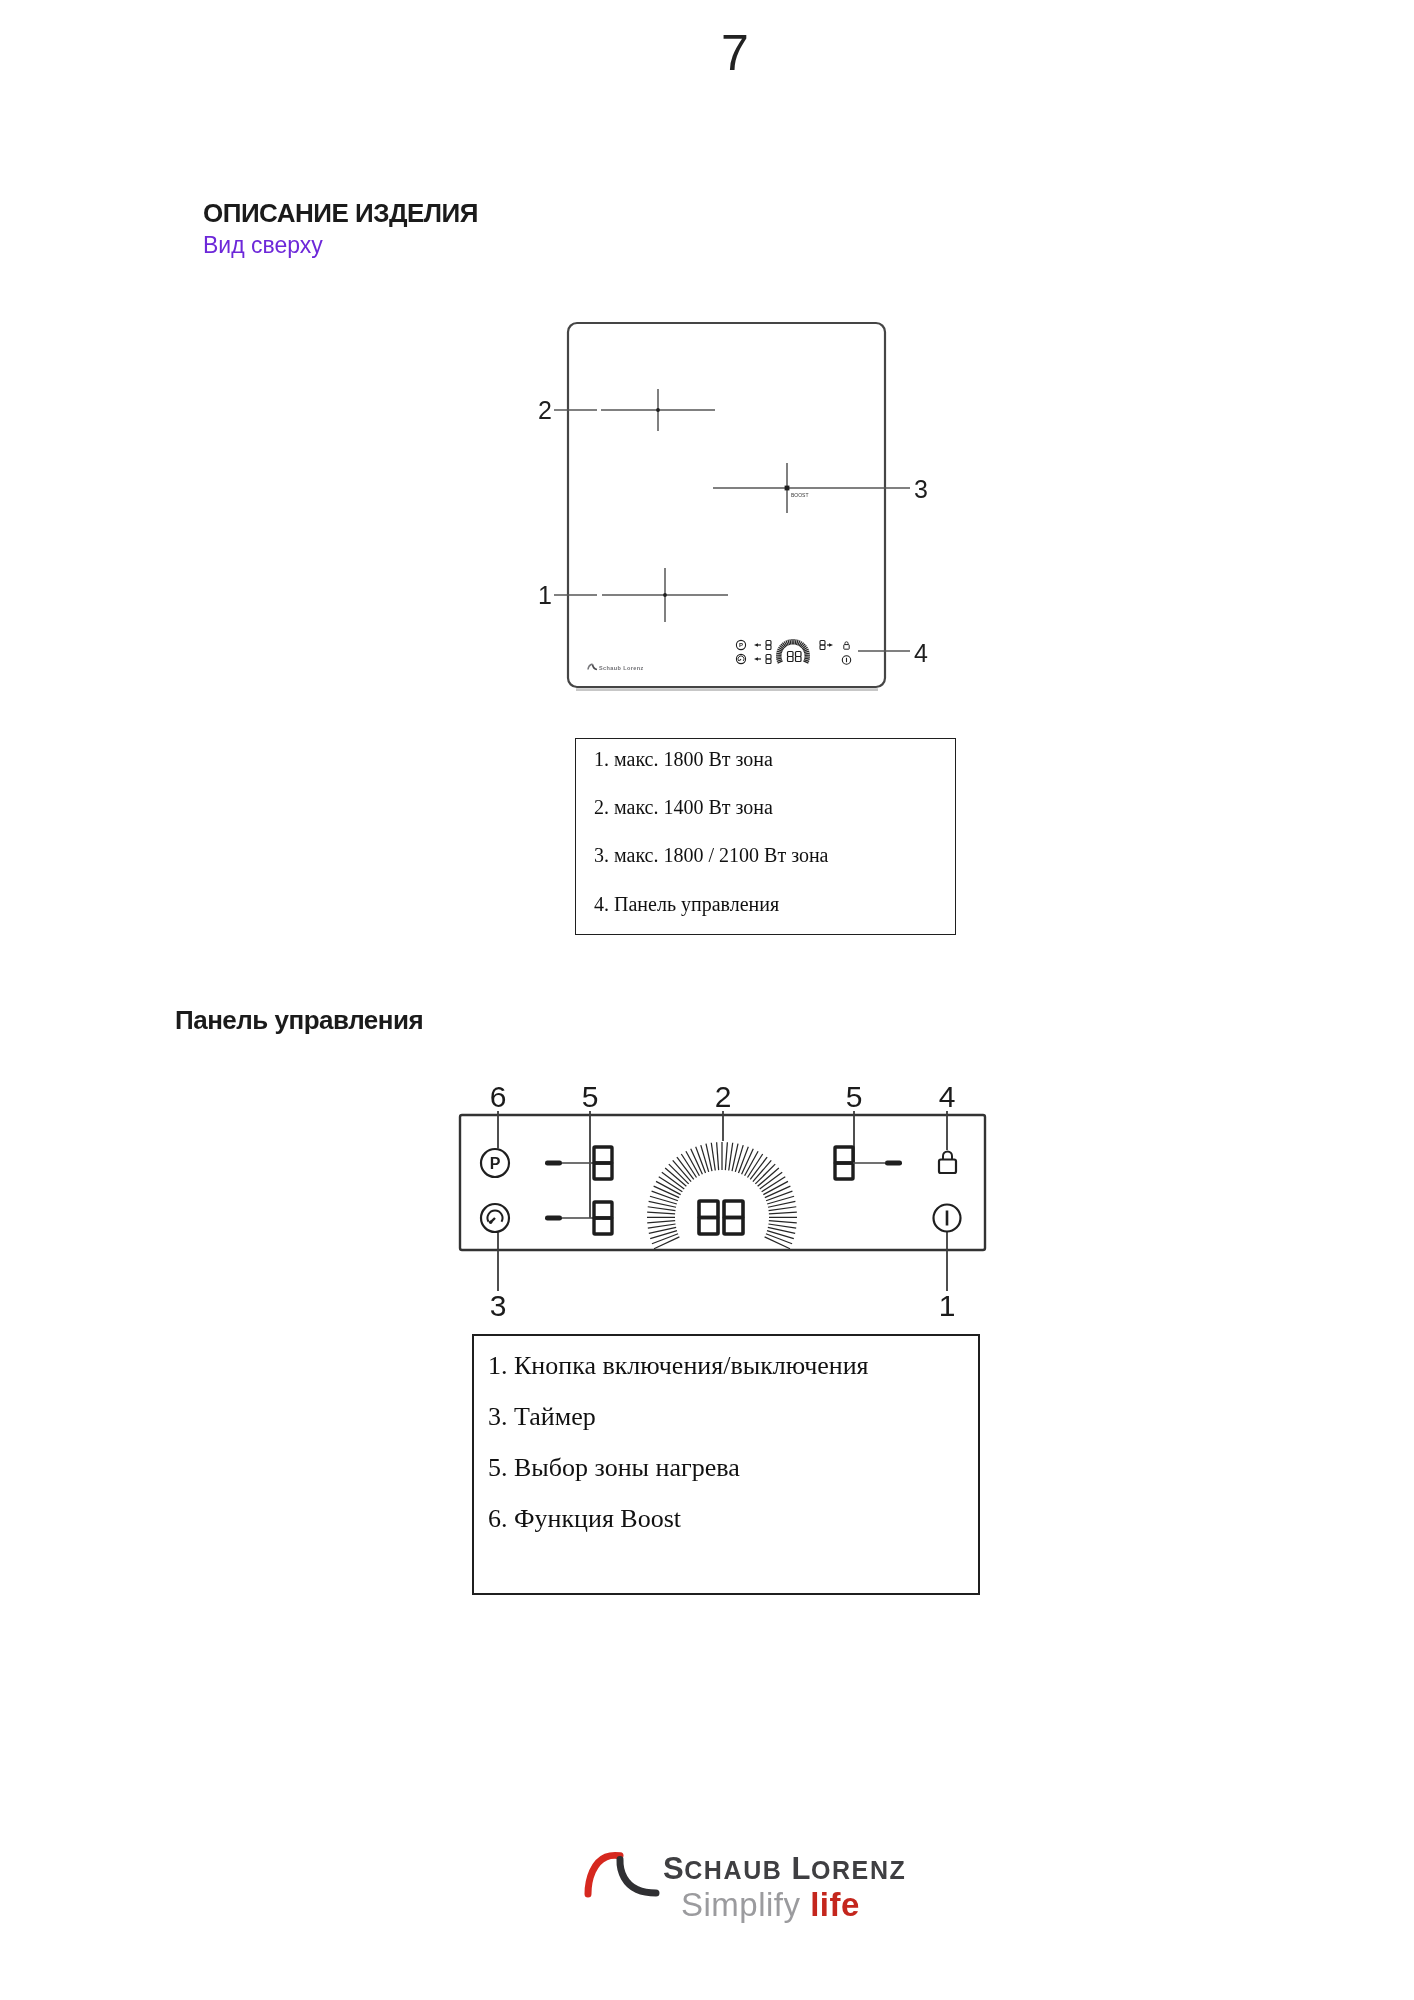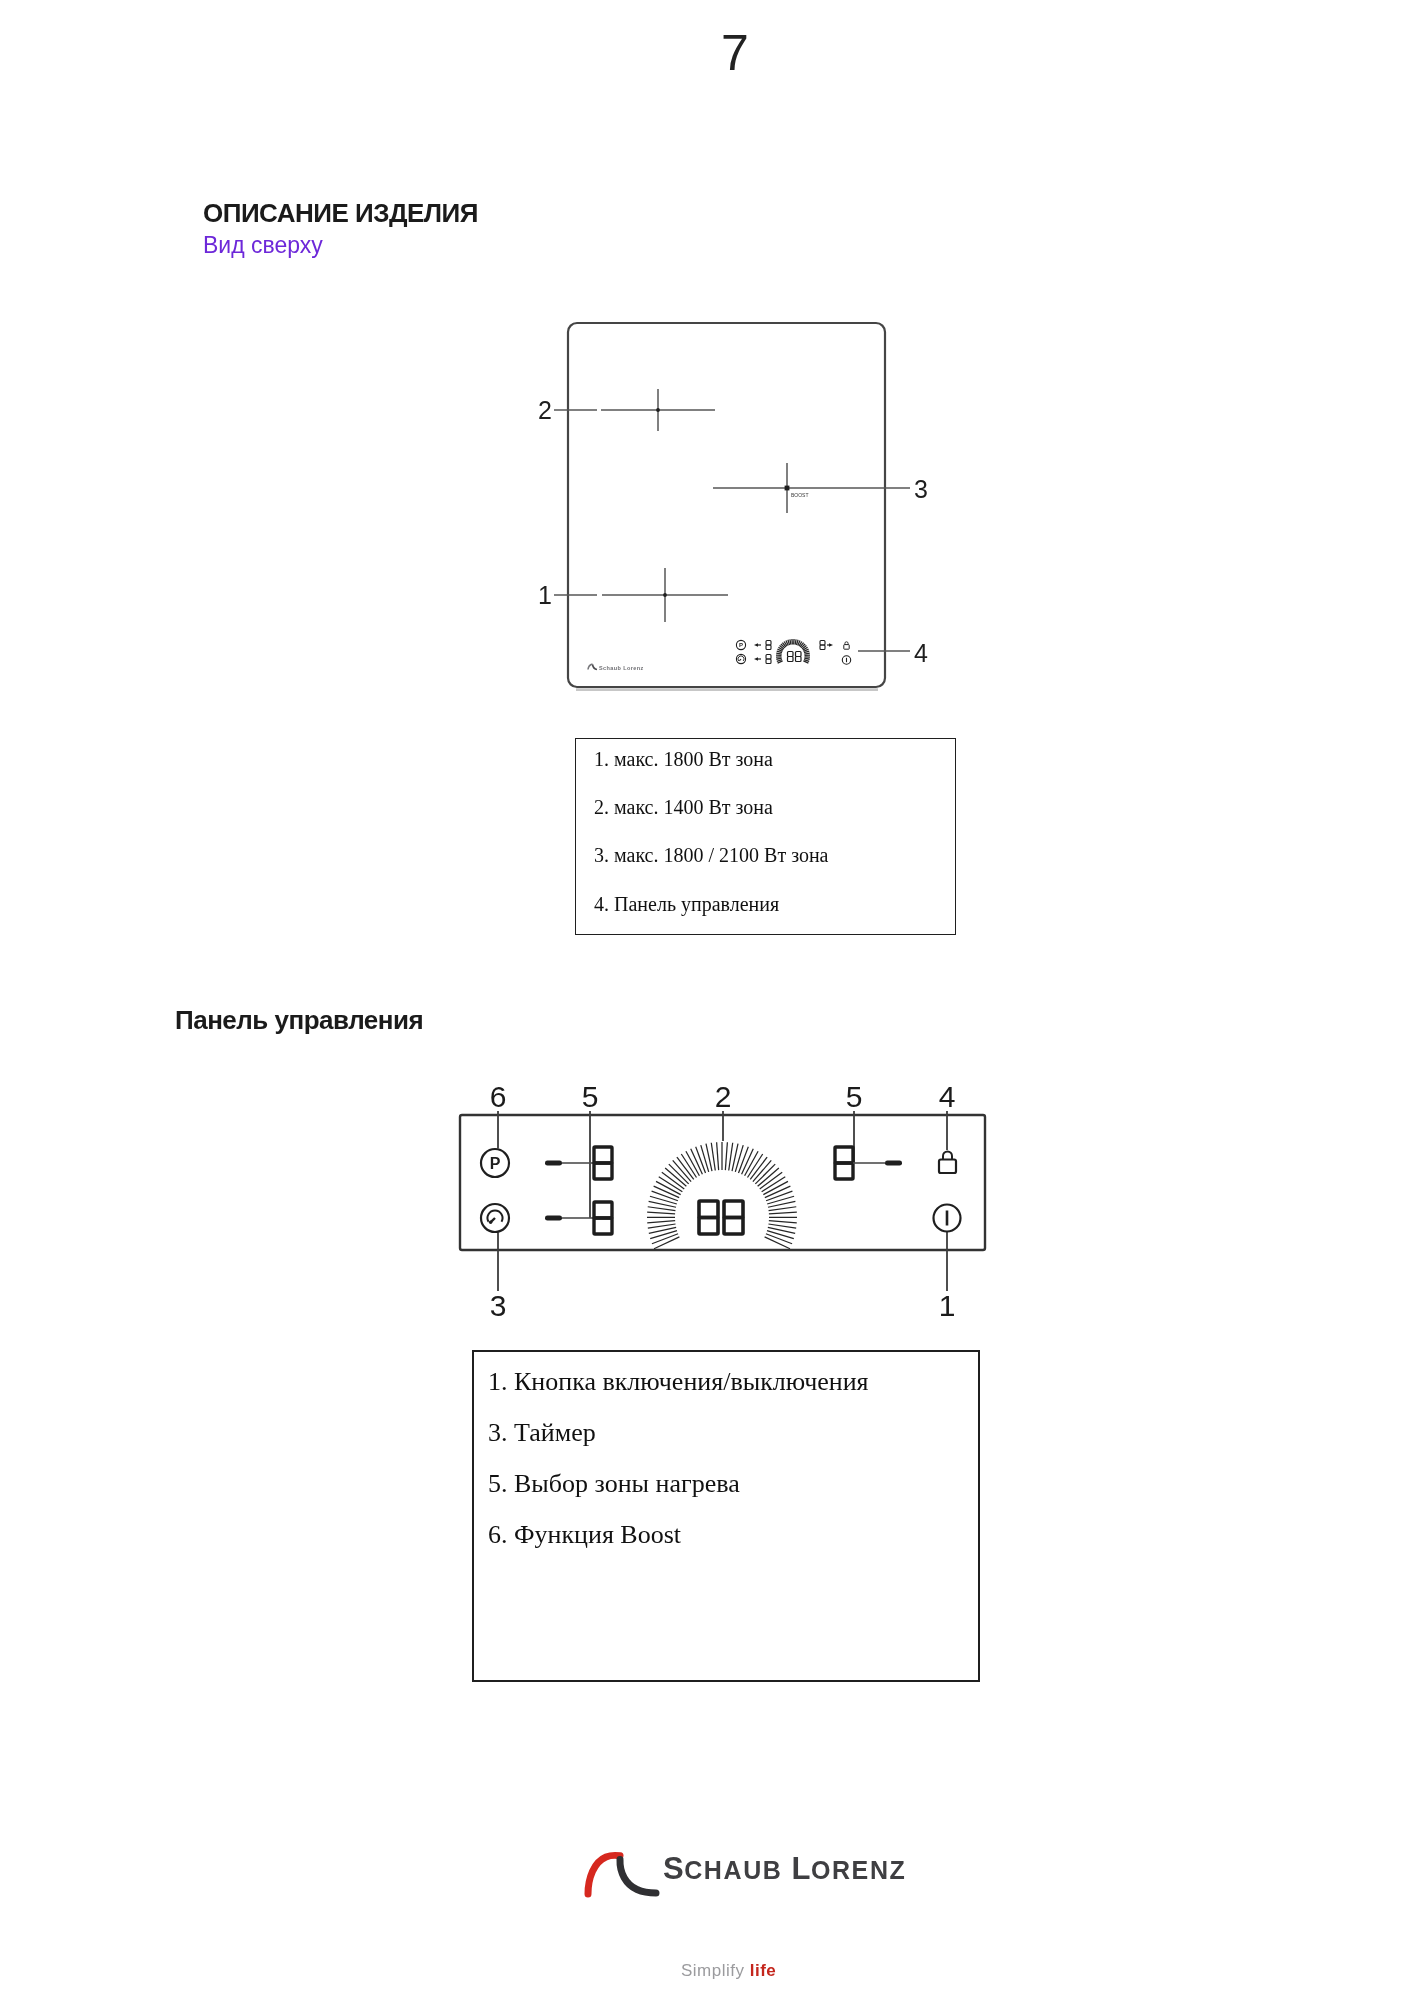--- a/index.html
+++ b/index.html
@@ -6,21 +6,21 @@
   .page{position:relative;width:1414px;height:2000px;background:#ffffff;overflow:hidden;
         font-family:"Liberation Sans", sans-serif;color:#1c1c1c;}
   .abs{position:absolute;}
   .page-number{left:705px;top:24px;width:60px;text-align:center;font-size:50px;font-weight:400;color:#222;}
   .h-bold{font-weight:700;font-size:26px;letter-spacing:-0.5px;color:#1b1b1b;}
   .h-sub{font-weight:400;font-size:23px;color:#6d28d9;}
   .legend{border:1.6px solid #1f1f1f;background:#fff;font-family:"Liberation Serif", serif;color:#111;}
   .legend1{left:575px;top:738px;width:381px;height:197px;padding-left:18px;box-sizing:border-box;}
   .legend1 .lg-inner{margin-top:-4px;}
   .legend1 .lg-line{height:48.3px;display:flex;align-items:center;font-size:20px;white-space:pre;}
-  .legend2{left:472px;top:1334px;width:508px;height:332px;border-width:2.2px;padding:5px 4px 0 14px;box-sizing:border-box;margin-top:16px;}
+  .legend2{left:472px;top:1334px;width:508px;height:261px;border-width:2.2px;padding:5px 4px 0 14px;box-sizing:border-box;}
   .legend2 .lg-line{height:50.8px;display:flex;align-items:center;font-size:26px;white-space:pre;}
   svg .thin{stroke:#565656;stroke-width:1.5;fill:none;}
   svg .cooktop{stroke:#454545;stroke-width:2.2;fill:#ffffff;}
   svg .shadow{stroke:#c7c7c7;stroke-width:2.6;fill:none;}
   svg .panelrect{stroke:#333;stroke-width:2.4;fill:#ffffff;}
   svg .lead{stroke:#4e4e4e;stroke-width:1.6;fill:none;}
   svg .lead2{stroke:#3c3c3c;stroke-width:1.8;fill:none;}
   svg .zl{font-family:"Liberation Sans",sans-serif;font-size:25px;fill:#1e1e1e;}
   svg .pl{font-family:"Liberation Sans",sans-serif;font-size:30px;fill:#1b1b1b;}
   svg .tiny{font-family:"Liberation Sans",sans-serif;font-size:5px;fill:#3a3a3a;}
@@ -28,21 +28,21 @@
   svg .fan line{stroke:#262626;}
   svg .seg rect{stroke:#1d1d1d;fill:none;}
   svg .icon{stroke:#1f1f1f;fill:none;}
   svg .fillik{fill:#1f1f1f;stroke:none;}
   svg .ptxt{font-family:"Liberation Sans",sans-serif;font-weight:700;font-size:16px;fill:#1f1f1f;}
   svg .ptxt-mini{font-family:"Liberation Sans",sans-serif;font-weight:700;font-size:6px;fill:#1f1f1f;}
   .logo-text{left:663px;top:1853px;display:flex;align-items:baseline;line-height:1;color:#3f3f42;font-weight:700;}
   .lg-big{font-size:31px;letter-spacing:0.5px;}
   .lg-small{font-size:25px;letter-spacing:1.6px;}
   .lg-gap{margin-left:9px;}
-  .tagline{left:681px;top:1961px;font-size:17px;letter-spacing:0.5px;}
+  .tagline{left:681px;top:1886px;font-size:33px;letter-spacing:0.5px;}
   .tag-gray{color:#9b9b9e;font-weight:400;}
   .tag-red{color:#c4261d;font-weight:700;}
 </style>
 </head>
 <body>
 
 <div class="page">
 
   <div class="abs page-number">7</div>
 

